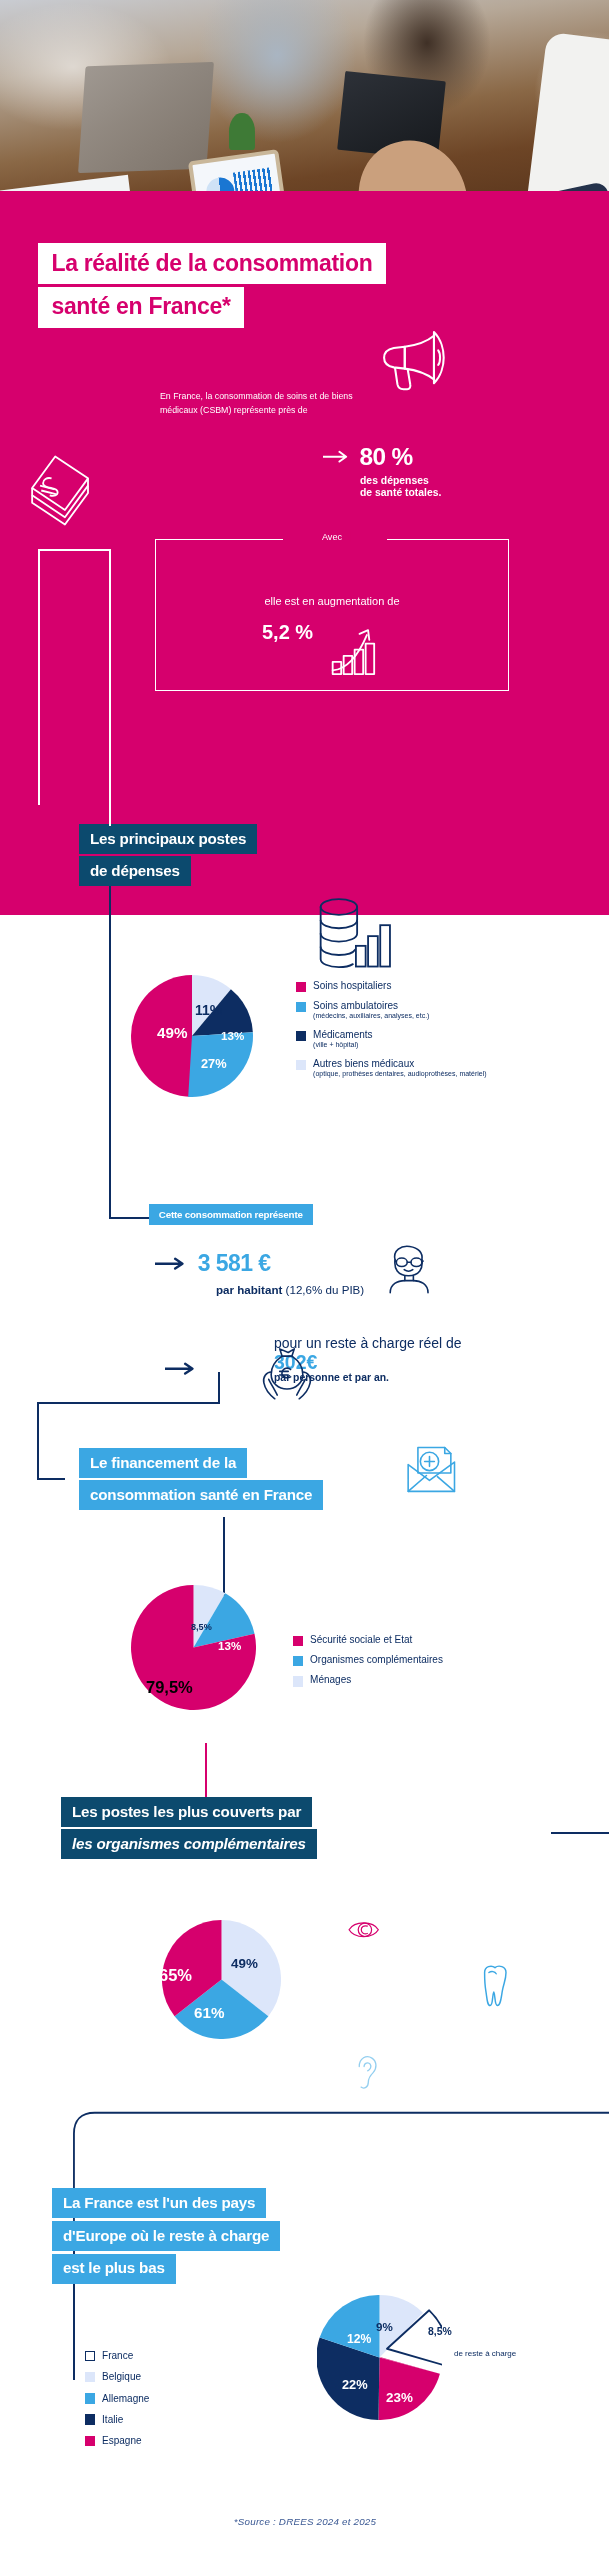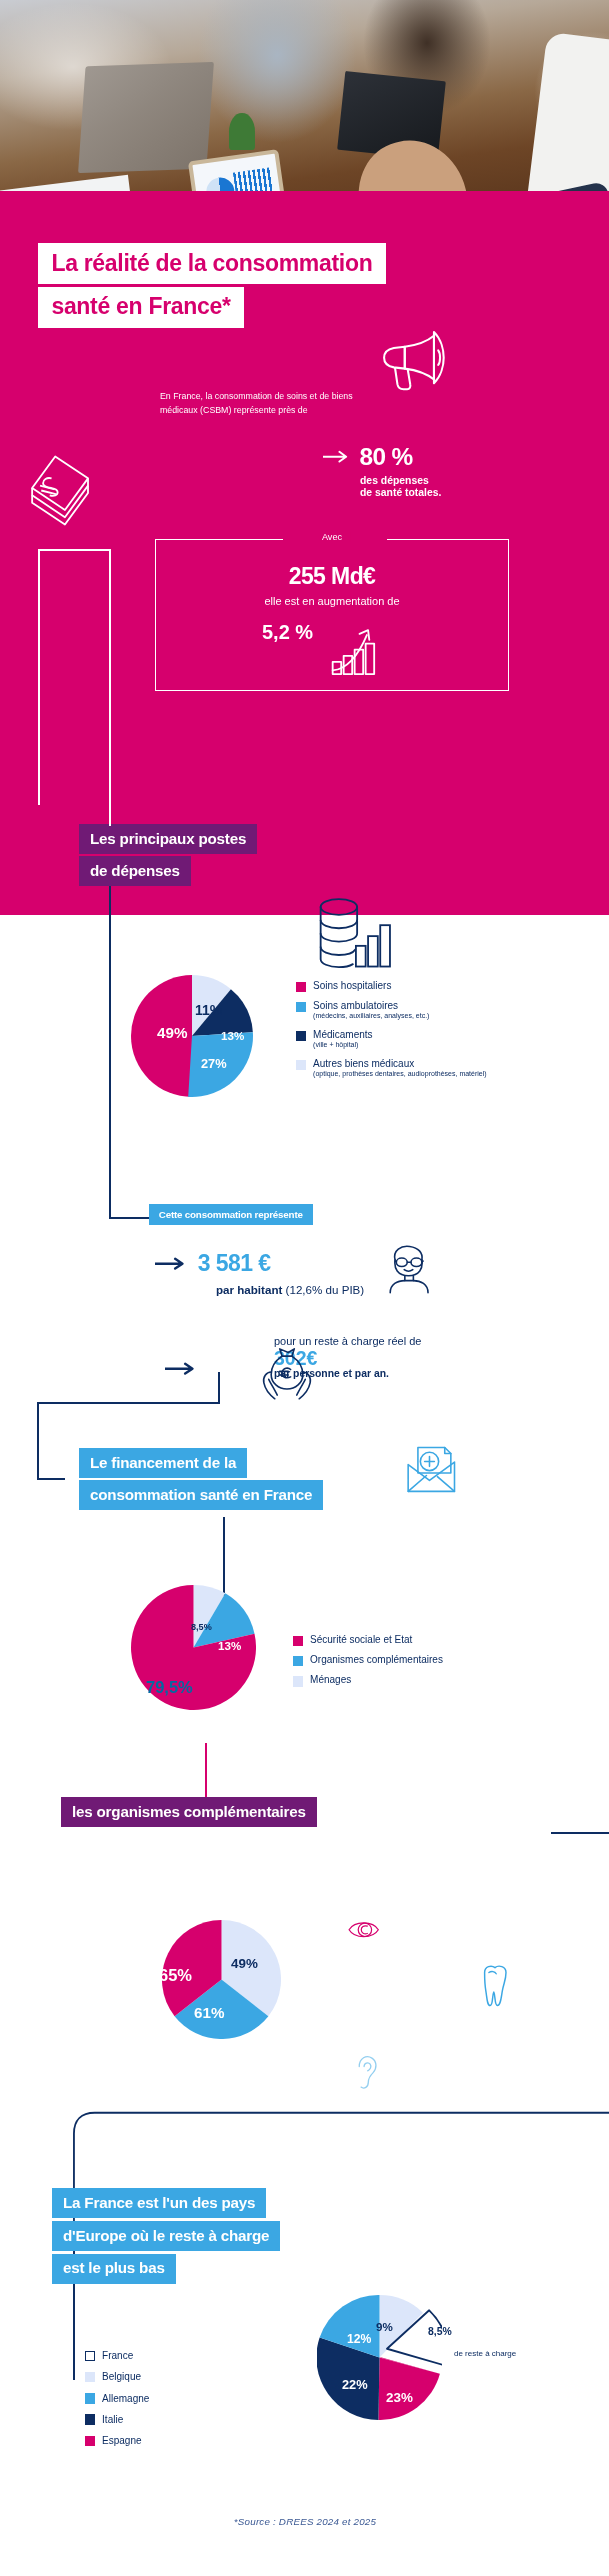--- a/index.html
+++ b/index.html
@@ -89,21 +89,21 @@
   
   .conn { position:absolute; background:#0d2d62; z-index:5; }
   .conn-w { position:absolute; background:#ffffff; z-index:7; }
 
   
   .badge {
     display:block; width:max-content; font-weight:900; color:#fff;
     font-size:15.2px; line-height:1.0; padding:6.7px 11px 8px 11px;
     font-family:"Liberation Sans", sans-serif; letter-spacing:-0.2px;
   }
-  .badge.navy { background:#701a75; }
+  .badge.navy { background:#0c4a6e; }
   .badge.blue { background:#3ba7e3; }
   .badge.sm { font-size:9.8px; padding:5.5px 9.8px 6.1px 9.8px; font-weight:700; }
 
   
   .sec2-title { position:absolute; left:79px; top:824px; z-index:6; }
   .sec2-title .badge + .badge { margin-top:2.4px; }
   .coins-icon { position:absolute; left:317px; top:896px; width:76px; height:76px; z-index:6;}
 
   .pie1 { position:absolute; left:131px; top:975px; width:122px; height:122px; z-index:6; }
   .legend1 { position:absolute; left:296px; top:980px; z-index:6; width:201px; }
@@ -117,21 +117,21 @@
 
   
   .cette { position:absolute; left:149px; top:1204px; z-index:6; }
   .hab-row { position:absolute; left:155px; top:1250px; z-index:6; display:flex; align-items:center; gap:9.8px;}
   .hab-num { font-size:23px; font-weight:900; color:#3ba7e3; letter-spacing:-0.6px; }
   .hab-sub { position:absolute; left:216px; top:1283px; z-index:6; font-size:11.6px; color:#0d2d62; }
   .hab-sub b { font-weight:900; }
   .person-icon { position:absolute; left:384px; top:1244px; width:49px; height:50px; z-index:6; }
 
   .rac-row { position:absolute; left:207px; top:1335px; z-index:6; }
-  .rac-top { font-size:11px; color:#0d2d62; }
+  .rac-top { font-size:14px; color:#0d2d62; }
   .rac-num { font-size:19.5px; font-weight:900; color:#3ba7e3; line-height:1.05; margin-top:0.6px; }
   .rac-sub { font-size:10.4px; font-weight:900; color:#0d2d62; }
   .bag-icon { position:absolute; left:259px; top:1344px; width:56px; height:56px; z-index:6;}
 
   
   .sec4-title { position:absolute; left:79px; top:1448px; z-index:6; }
   .sec4-title .badge + .badge { margin-top:2.4px; }
   .envelope-icon { position:absolute; left:402px; top:1445px; width:55px; height:50px; z-index:6;}
   .pie2 { position:absolute; left:131px; top:1585px; width:125px; height:125px; z-index:6;}
   .legend2 { position:absolute; left:293px; top:1634px; z-index:6; width:207px;}
@@ -227,21 +227,20 @@
     </div>
   </div>
 
   <div class="avec-box">
     <span class="bt-l"></span>
       <span class="bt-r"></span>
     <span class="bl"></span>
       <span class="br"></span>
       <span class="bb"></span>
     <span class="cap">Avec</span>
-    <div class="big">255 Md€</div>
     <div class="mid">elle est en augmentation de</div>
     <div class="pct">5,2 %</div>
     <svg class="growth-icon" viewBox="0 0 95 85">
       <g fill="none" stroke="#ffffff" stroke-width="3" stroke-linecap="round" stroke-linejoin="round">
         <path d="M6 76 C26 74 46 56 62 18"></path>
         <path d="M50 16 L64 10 L66 26"></path>
         <rect x="6" y="62" width="14" height="20"></rect>
         <rect x="24" y="52" width="14" height="30"></rect>
         <rect x="42" y="42" width="14" height="40"></rect>
         <rect x="60" y="32" width="14" height="50"></rect>
@@ -401,38 +400,39 @@
   <svg class="pie2" viewBox="0 0 200 200">
 
     <path d="M100 100 L100 0 A100 100 0 0 1 150.9 13.3 Z" fill="#dce6fa"></path>
 
     <path d="M100 100 L150.9 13.3 A100 100 0 0 1 197.6 78.1 Z" fill="#3ba7e3"></path>
 
     <path d="M100 100 L197.6 78.1 A100 100 0 1 1 100 0 Z" fill="#d6006d"></path>
   </svg>
   <span class="pielabel" style="left:191px; top:1623px; font-size:9.1px; color:#0d2d62; z-index:7;">8,5%</span>
   <span class="pielabel" style="left:218px; top:1640px; font-size:11.6px; color:#ffffff; z-index:7;">13%</span>
-  <span class="pielabel" style="left:146px; top:1679px; font-size:16.5px; color:#0369a1; z-index:7;">79,5%</span>
+  <span class="pielabel" style="left:146px; top:1679px; font-size:16.5px; color:#000000; z-index:7;">79,5%</span>
 
   <div class="legend2">
     <div class="legend-row">
       <span class="legend-sw" style="background:#d6006d;"></span>
       <span class="legend-txt"><span class="l1">Sécurité sociale et Etat</span></span>
     </div>
     <div class="legend-row">
       <span class="legend-sw" style="background:#3ba7e3;"></span>
       <span class="legend-txt"><span class="l1">Organismes complémentaires</span></span>
     </div>
     <div class="legend-row">
       <span class="legend-sw" style="background:#dce6fa;"></span>
       <span class="legend-txt"><span class="l1">Ménages</span></span>
     </div>
   </div>
 
   <div class="sec5-title">
+    <span class="badge navy">Les postes les plus couverts par</span>
     <span class="badge navy">les organismes complémentaires</span>
   </div>
 
   <svg class="pie3" viewBox="0 0 200 200">
 
     <path d="M100 100 L100 0 A100 100 0 0 1 178.8 161.6 Z" fill="#dce6fa"></path>
 
     <path d="M100 100 L178.8 161.6 A100 100 0 0 1 21.2 161.6 Z" fill="#3ba7e3"></path>
 
     <path d="M100 100 L21.2 161.6 A100 100 0 0 1 100 0 Z" fill="#d6006d"></path>

